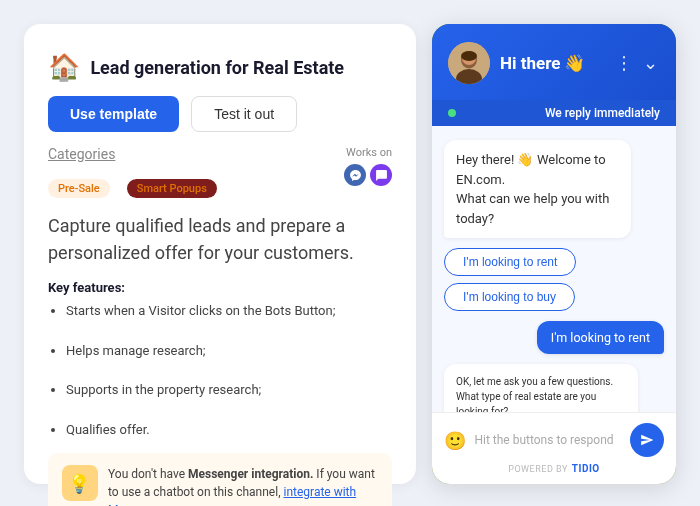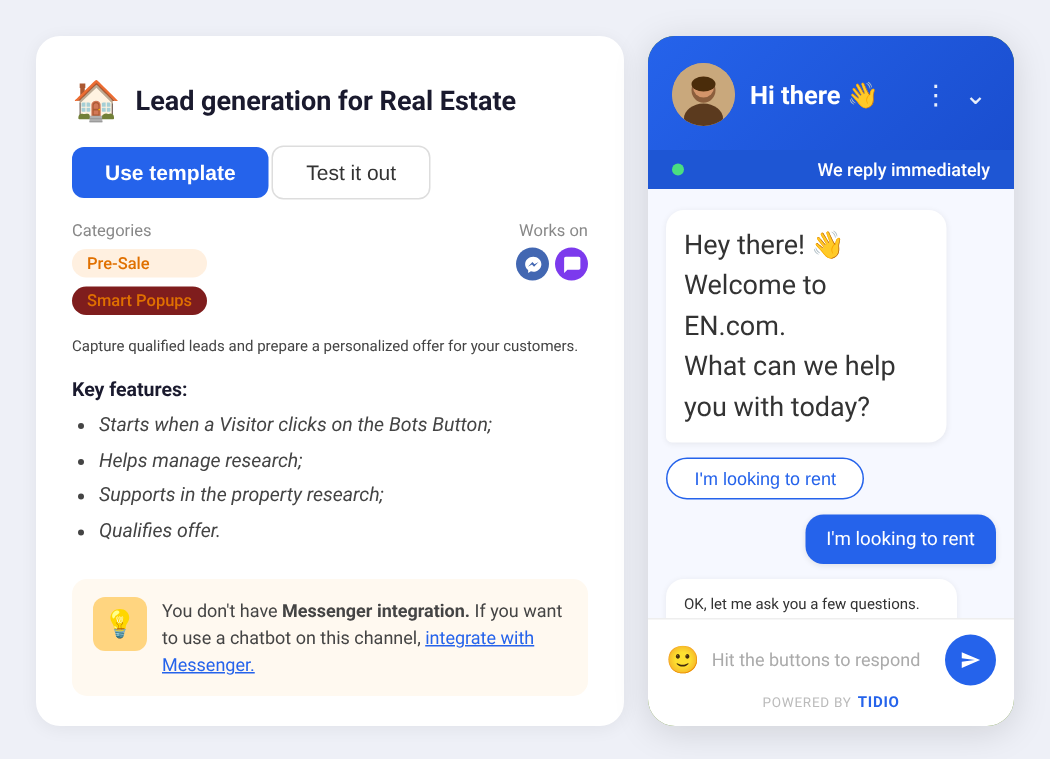--- a/index.html
+++ b/index.html
@@ -43,22 +43,21 @@
       font-size: 26px;
       color: #3d8ef0;
     }
     .page-title {
       font-size: 18px;
       font-weight: 700;
       color: #1a1a2e;
     }
     .btn-row {
       display: flex;
-      gap: 2px;
-      align-items: center;
+      gap: 12px;
     }
     .btn-primary {
       background: #2563eb;
       color: #fff;
       border: none;
       border-radius: 8px;
       padding: 9px 22px;
       font-size: 14px;
       font-weight: 600;
       cursor: pointer;
@@ -73,28 +72,28 @@
       font-weight: 500;
       cursor: pointer;
     }
     .categories-row {
       display: flex;
       justify-content: space-between;
       align-items: flex-start;
     }
     .categories-left {}
     .categories-label {
-      font-size: 11px;
+      font-size: 14px;
       color: #888;
-      margin-bottom: 6px;
+      margin-bottom: 17px;
+      text-decoration: underline;
     }
     .tags-row {
       display: flex;
-      gap: 6px;
-      flex-direction: column;
+      gap: 17px;
     }
     .tag {
       border-radius: 20px;
       padding: 3px 10px;
       font-size: 11px;
       font-weight: 500;
     }
     .tag-presale {
       background: #fff0e0;
       color: #e07000;
@@ -123,40 +122,39 @@
       height: 22px;
       border-radius: 50%;
       display: flex;
       align-items: center;
       justify-content: center;
       font-size: 12px;
     }
     .platform-messenger { background: #4267B2; color: #fff; }
     .platform-chat { background: #7c3aed; color: #fff; }
     .description {
-      font-size: 10px;
+      font-size: 18px;
       color: #444;
       line-height: 1.5;
     }
     .key-features {
       font-size: 13px;
       color: #1a1a2e;
     }
     .key-features-title {
       font-weight: 700;
       margin-bottom: 6px;
       font-size: 13px;
     }
     .features-list {
       list-style: disc;
       padding-left: 18px;
       display: flex;
       flex-direction: column;
-      gap: 4px;
-      font-style: italic;
+      gap: 20px;
     }
     .features-list li {
       font-size: 13px;
       color: #444;
       line-height: 1.5;
     }
     .messenger-banner {
       margin-top: auto;
       background: #fff9f0;
       border-radius: 10px;
@@ -267,21 +265,21 @@
       padding: 14px 12px 10px;
       display: flex;
       flex-direction: column;
       gap: 10px;
       overflow-y: auto;
     }
     .msg-bubble {
       background: #fff;
       border-radius: 12px 12px 12px 4px;
       padding: 10px 12px;
-      font-size: 18px;
+      font-size: 13px;
       color: #333;
       line-height: 1.5;
       max-width: 85%;
       box-shadow: 0 1px 4px rgba(0,0,0,0.07);
     }
     .msg-options {
       display: flex;
       flex-direction: column;
       gap: 7px;
       align-items: flex-start;
@@ -449,20 +447,21 @@
 
     <div class="chat-status-bar">
       <div class="status-dot"></div>
       <span class="status-text">We reply immediately</span>
     </div>
 
     <div class="chat-body">
       <div class="msg-bubble">Hey there! 👋 Welcome to EN.com.<br>What can we help you with today?</div>
       <div class="msg-options">
         <button class="msg-option-btn">I'm looking to rent</button>
+        <button class="msg-option-btn">I'm looking to buy</button>
       </div>
       <div class="msg-user">I'm looking to rent</div>
       <div class="msg-reply">OK, let me ask you a few questions.<br>What type of real estate are you looking for?</div>
     </div>
 
     <div class="chat-footer">
       <div class="chat-input-row">
         <span class="emoji-icon">🙂</span>
         <span class="chat-input-placeholder">Hit the buttons to respond</span>
         <div class="send-btn">

